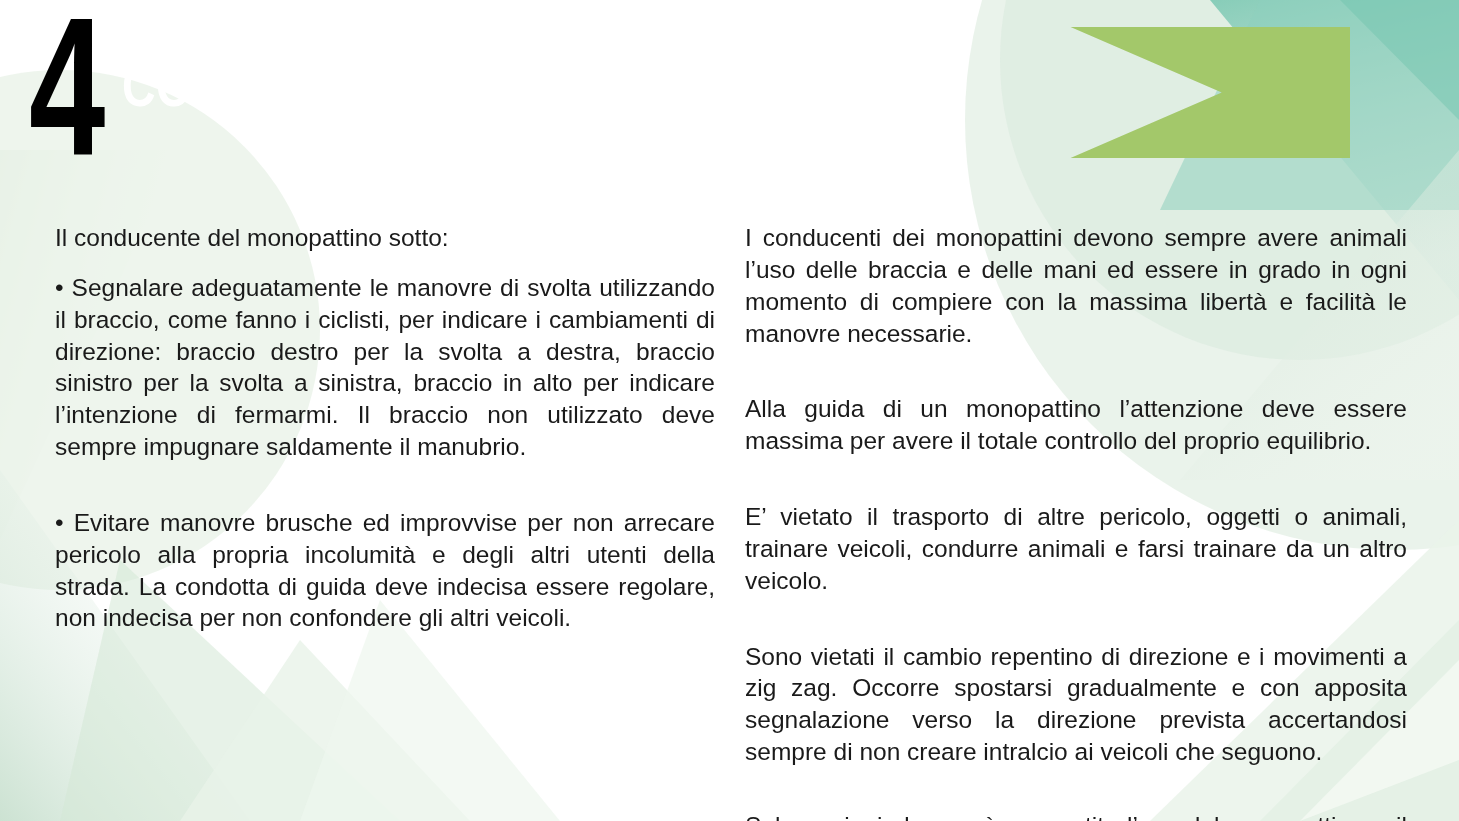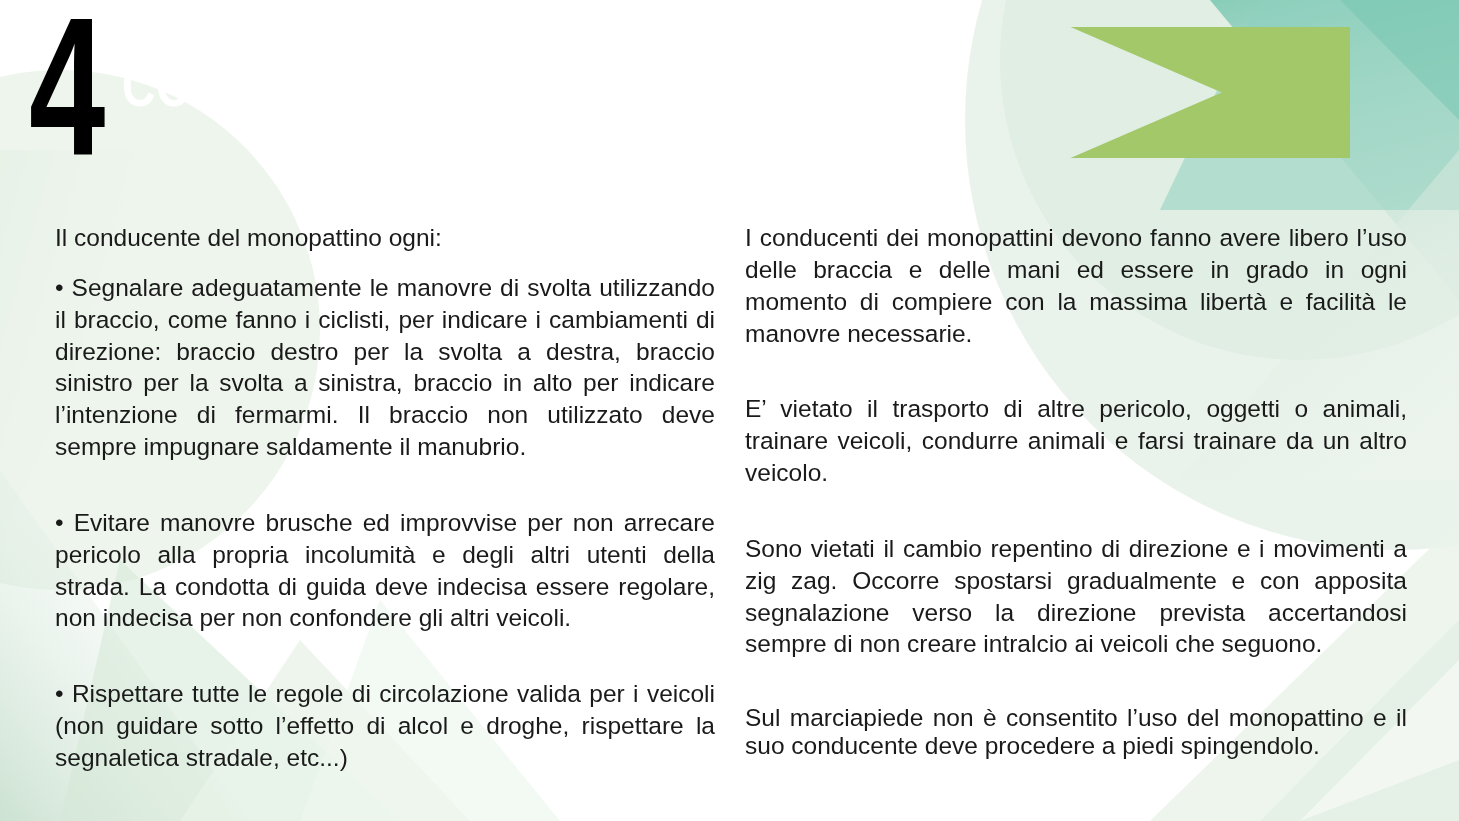--- a/index.html
+++ b/index.html
@@ -157,28 +157,28 @@
 
   <div class="banner"></div>
 
   <div class="chapter-number">4</div>
 
   <div class="banner-title">COMPORTAMENTO DI GUIDA</div>
 
   <div class="columns">
 
     <div class="col col-left">
-      <p class="para lead">Il conducente del monopattino ogni:</p>
+      <p class="para lead">Il conducente del monopattino sotto:</p>
       <p class="para gap-large">•  Segnalare adeguatamente le manovre di svolta utilizzando il braccio, come fanno i ciclisti, per indicare i cambiamenti di direzione: braccio destro per la svolta a destra, braccio sinistro per la svolta a sinistra, braccio in alto per indicare l’intenzione di fermarmi. Il braccio non utilizzato deve sempre impugnare saldamente il manubrio.</p>
       <p class="para gap-large">• Evitare manovre brusche ed improvvise per non arrecare pericolo alla propria incolumità e degli altri utenti della strada. La condotta di guida deve indecisa essere regolare, non indecisa per non confondere gli altri veicoli.</p>
-      <p class="para">• Rispettare tutte le regole di circolazione valida per i veicoli (non guidare sotto l’effetto di alcol e droghe, rispettare la segnaletica stradale, etc...)</p>
     </div>
 
     <div class="col col-right">
-      <p class="para gap-large">I conducenti dei monopattini devono fanno avere libero l’uso delle braccia e delle mani ed essere in grado in ogni momento di compiere con la massima libertà e facilità le manovre necessarie.</p>
+      <p class="para gap-large">I conducenti dei monopattini devono sempre avere animali l’uso delle braccia e delle mani ed essere in grado in ogni momento di compiere con la massima libertà e facilità le manovre necessarie.</p>
+      <p class="para gap-large">Alla guida di un monopattino l’attenzione deve essere massima per avere il totale controllo del proprio equilibrio.</p>
       <p class="para gap-large">E’ vietato il trasporto di altre pericolo, oggetti o animali, trainare veicoli, condurre animali e farsi trainare da un altro veicolo.</p>
       <p class="para gap-large">Sono vietati il cambio repentino di direzione e i movimenti a zig zag. Occorre spostarsi gradualmente e con apposita segnalazione verso la direzione prevista accertandosi sempre di non creare intralcio ai veicoli che seguono.</p>
       <p class="para tight">Sul marciapiede non è consentito l’uso del monopattino e il suo conducente deve procedere a piedi spingendolo.</p>
     </div>
 
   </div>
 
 </div>
 
 </body></html>

